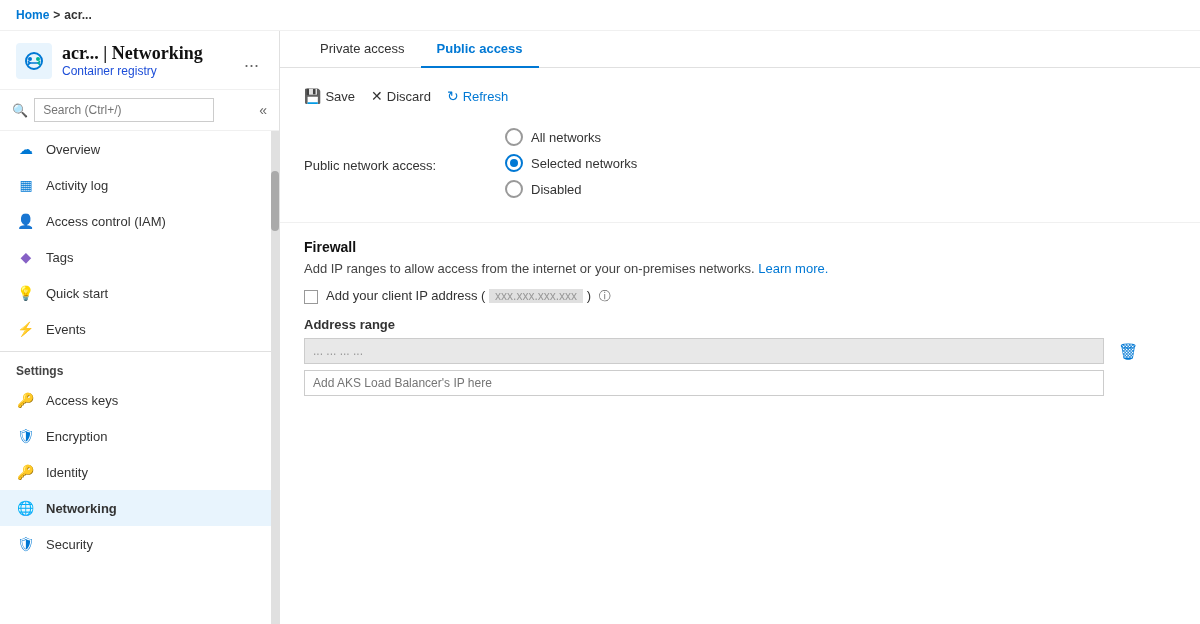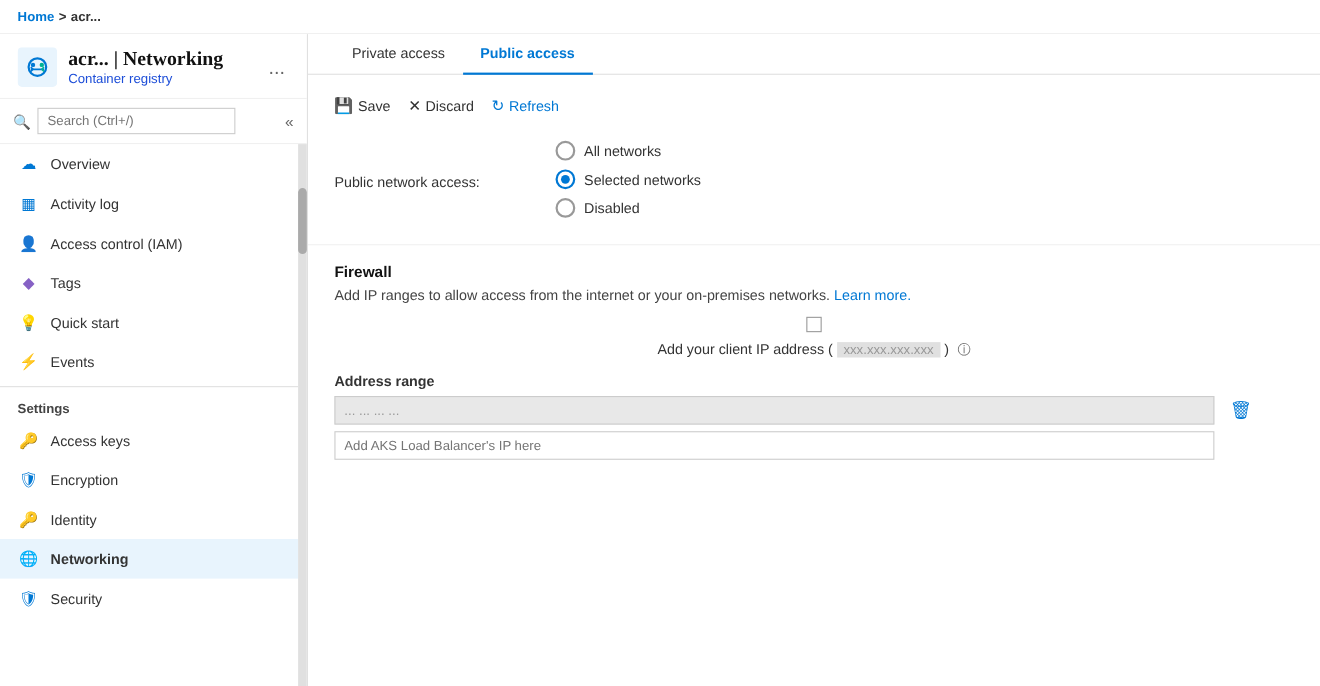--- a/index.html
+++ b/index.html
@@ -60,21 +60,21 @@
     .radio-circle { width: 18px; height: 18px; border-radius: 50%; border: 2px solid #999; display: flex; align-items: center; justify-content: center; }
     .radio-circle.selected { border-color: #0078d4; }
     .radio-dot { width: 8px; height: 8px; border-radius: 50%; background: #0078d4; }
 
     
     .firewall-section { padding: 16px 24px; border-top: 1px solid #f0f0f0; }
     .firewall-title { font-size: 14px; font-weight: 700; margin-bottom: 6px; color: #111; }
     .firewall-desc { font-size: 13px; color: #444; margin-bottom: 12px; }
     .firewall-desc a { color: #0078d4; text-decoration: none; }
 
-    .checkbox-row { display: flex; align-items: center; gap: 8px; margin-bottom: 12px; flex-direction: column; }
+    .checkbox-row { display: flex; align-items: center; gap: 8px; margin-bottom: 12px; }
     .checkbox-box { width: 14px; height: 14px; border: 1px solid #999; background: #fff; display: inline-flex; align-items: center; justify-content: center; flex-shrink: 0; }
     .checkbox-label { font-size: 13px; color: #333; }
     .info-icon { color: #666; font-size: 12px; margin-left: 4px; }
 
     .address-label { font-size: 13px; font-weight: 600; margin-bottom: 6px; color: #333; }
     .address-row { display: flex; align-items: center; gap: 8px; margin-bottom: 6px; }
     .address-input-filled { background: #e8e8e8; border: 1px solid #ccc; padding: 5px 8px; font-size: 12px; color: #999; flex: 1; max-width: 800px; }
     .address-input-placeholder { border: 1px solid #ccc; padding: 5px 8px; font-size: 12px; color: #666; flex: 1; max-width: 800px; }
     .delete-btn { color: #0078d4; font-size: 16px; cursor: pointer; padding: 2px 6px; }
 

